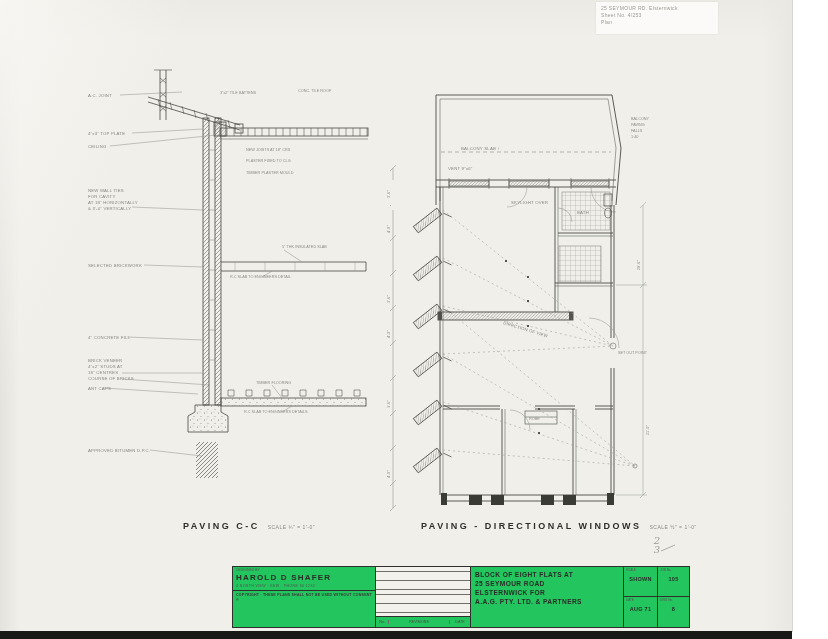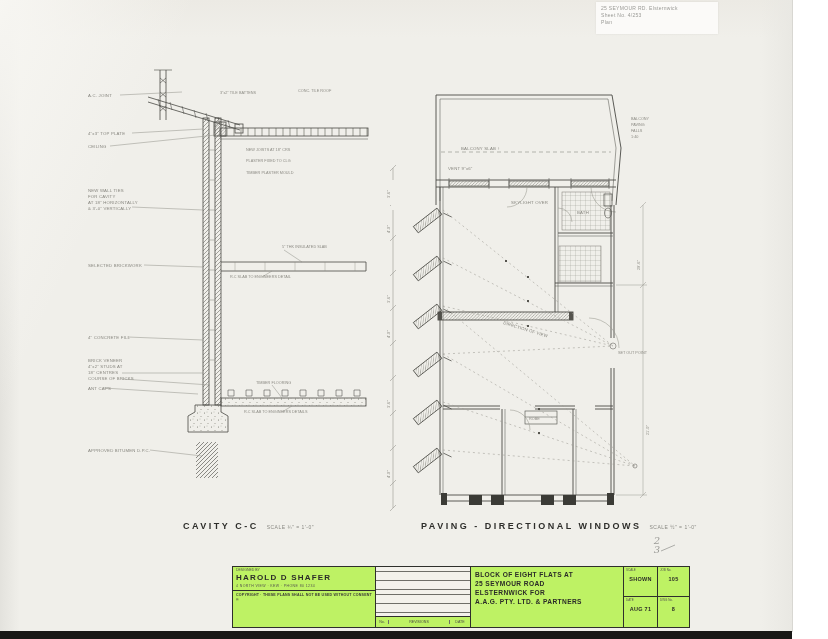--- a/index.html
+++ b/index.html
@@ -20,21 +20,21 @@
   svg text{font-family:"Liberation Sans",sans-serif;}
   .ann{font-size:4.3px;fill:#87867f;letter-spacing:.2px;}
   .ann2{font-size:3.8px;fill:#8d8c85;}
   .drawing-title{position:absolute;color:#2e2e2b;font-weight:bold;font-size:9px;
                  letter-spacing:2.5px;white-space:nowrap;}
   .drawing-title .scale{font-weight:normal;font-size:5px;letter-spacing:.5px;color:#8a8a84;margin-left:8px;}
   .fraction{position:absolute;left:646px;top:536px;width:22px;height:26px;color:#9b9b97;
             font-family:"DejaVu Serif",serif;font-style:italic;font-size:10px;line-height:9px;text-align:center;}
   
   #titleblock{position:absolute;left:232px;top:566px;width:458px;height:62px;
-              border:1.5px solid #2f2f2c;box-sizing:border-box;background:#bef264;color:#2b2b28;display:flex;}
+              border:1.5px solid #2f2f2c;box-sizing:border-box;background:#22c55e;color:#2b2b28;display:flex;}
   #tb-main{display:flex;flex:1 1 auto;min-height:0;}
   .tb-col{border-right:1px solid #2f2f2c;box-sizing:border-box;position:relative;}
   #tb-arch{width:143px;display:flex;flex-direction:column;}
   #tb-arch .tiny{font-size:3.5px;color:#55544f;padding:1px 3px 0;}
   #tb-arch .name{font-size:8px;font-weight:bold;letter-spacing:1.2px;padding:1px 3px 0;}
   #tb-arch .addr{font-size:3.5px;color:#55544f;padding:2px 3px;border-bottom:1px solid #2f2f2c;letter-spacing:.4px;}
   #tb-arch .copy{font-size:3.6px;font-weight:bold;color:#3a3a36;padding:2px 3px;letter-spacing:.2px;line-height:4.5px;}
   #tb-rev{width:95px;display:flex;flex-direction:column;}
   #tb-rev .rules{flex:1 1 auto;background:repeating-linear-gradient(180deg,#f3f1eb 0px,#f3f1eb 4px,#6f6e68 4px,#6f6e68 4.6px);}
   #tb-rev .labels{display:flex;border-top:1px solid #2f2f2c;height:10px;align-items:center;}
@@ -282,21 +282,21 @@
       <text class="ann2" transform="translate(5,118) rotate(-90)">3'-6"</text>
       <text class="ann2" transform="translate(5,153) rotate(-90)">4'-0"</text>
       <text class="ann2" transform="translate(5,223) rotate(-90)">3'-6"</text>
       <text class="ann2" transform="translate(5,258) rotate(-90)">4'-0"</text>
       <text class="ann2" transform="translate(5,328) rotate(-90)">3'-6"</text>
       <text class="ann2" transform="translate(5,398) rotate(-90)">4'-0"</text>
     </g>
   </svg>
 
   <div class="drawing-title" style="left:183px;top:521px">
-    <span>CAVITY C-C</span><span class="scale">SCALE ¾" = 1'-0"</span>
+    <span>PAVING C-C</span><span class="scale">SCALE ¾" = 1'-0"</span>
   </div>
   <div class="drawing-title" style="left:421px;top:521px">
     <span>PAVING - DIRECTIONAL WINDOWS</span><span class="scale">SCALE ½" = 1'-0"</span>
   </div>
 
   <div class="fraction">
     <div>2</div>
     <svg width="22" height="6" viewBox="0 0 22 6">
         <line x1="4" y1="6" x2="18" y2="0" stroke="#9b9b97" stroke-width="0.8"></line>
       </svg>

